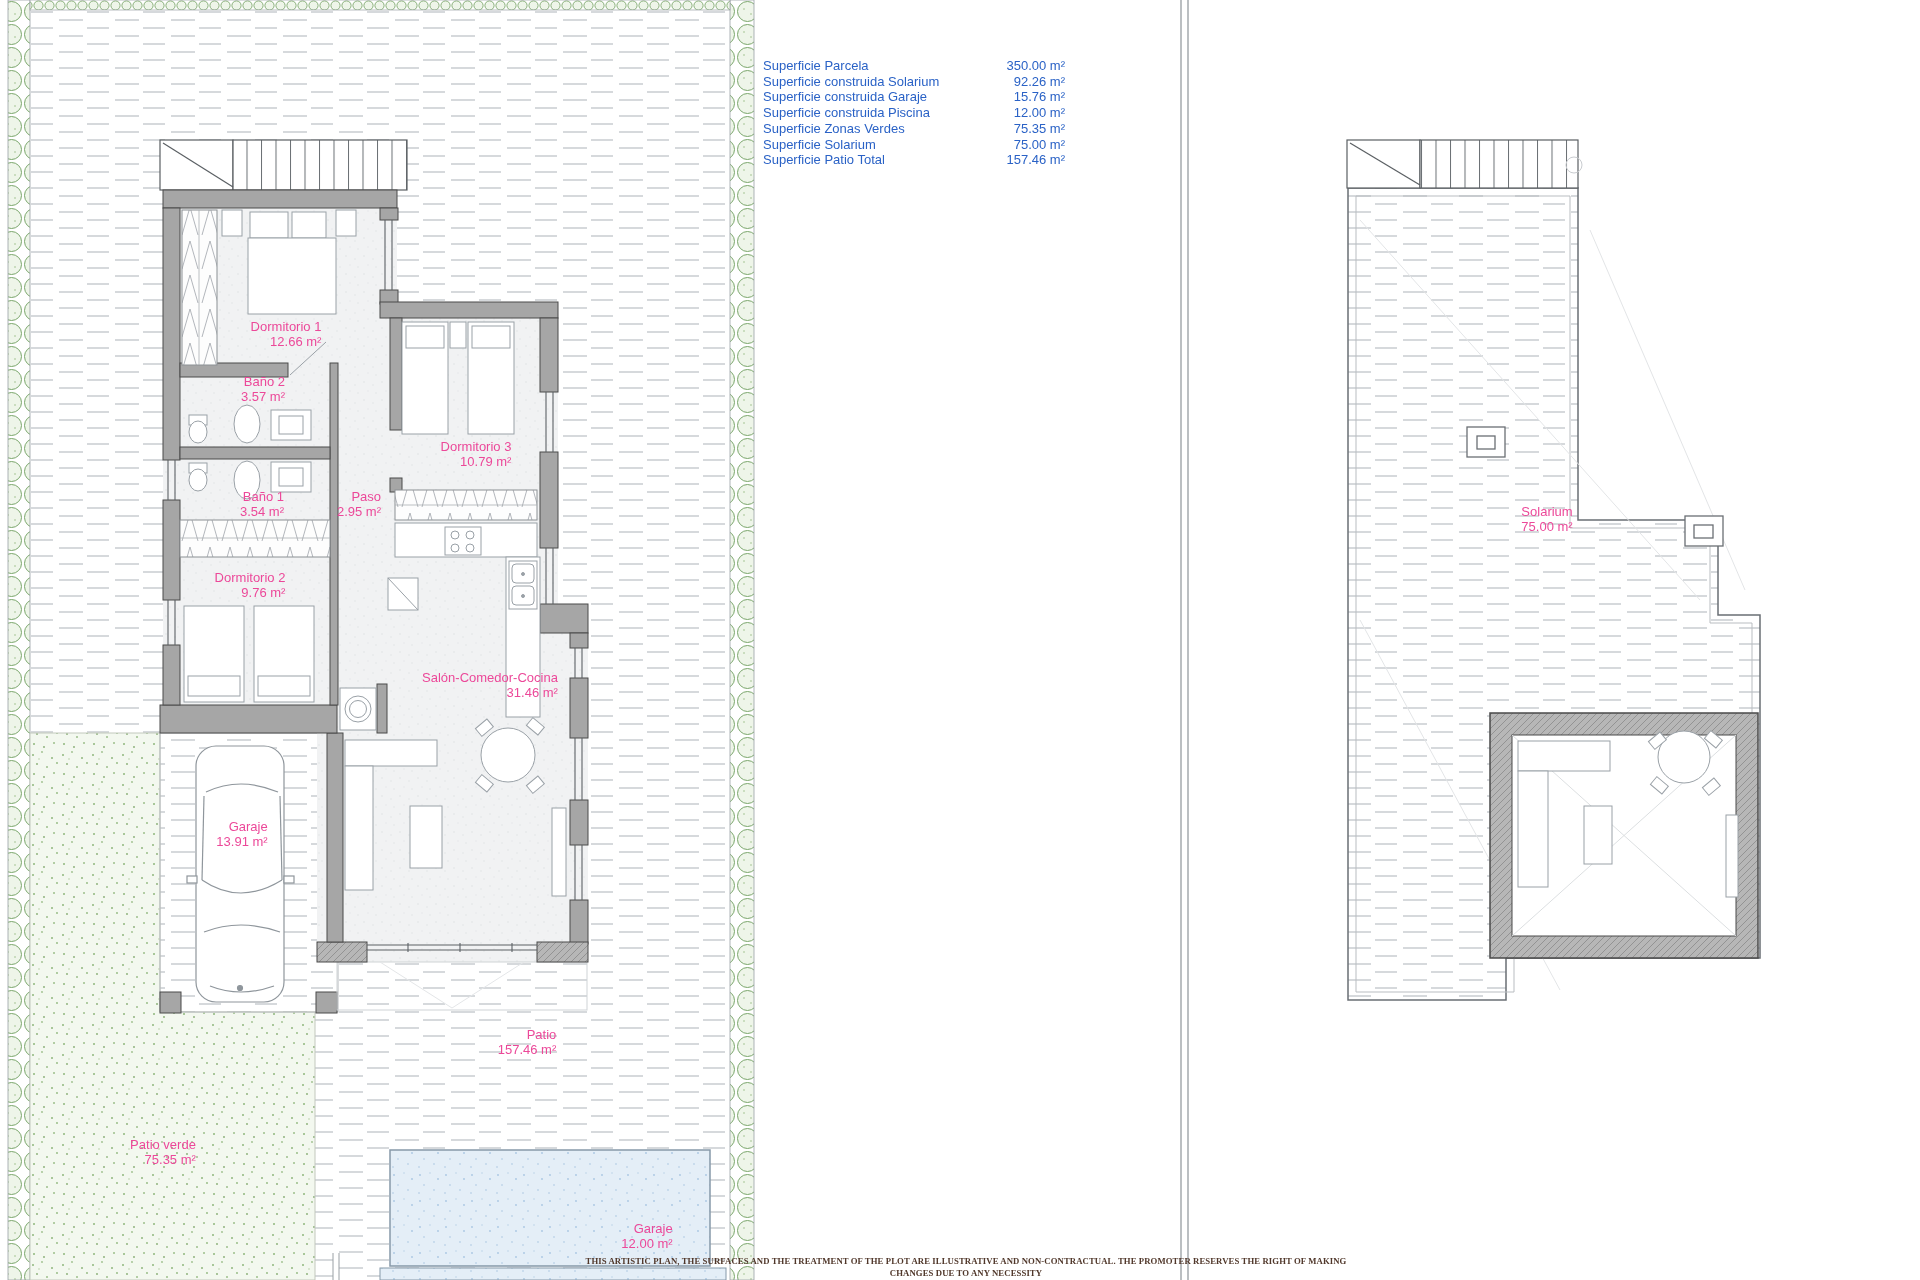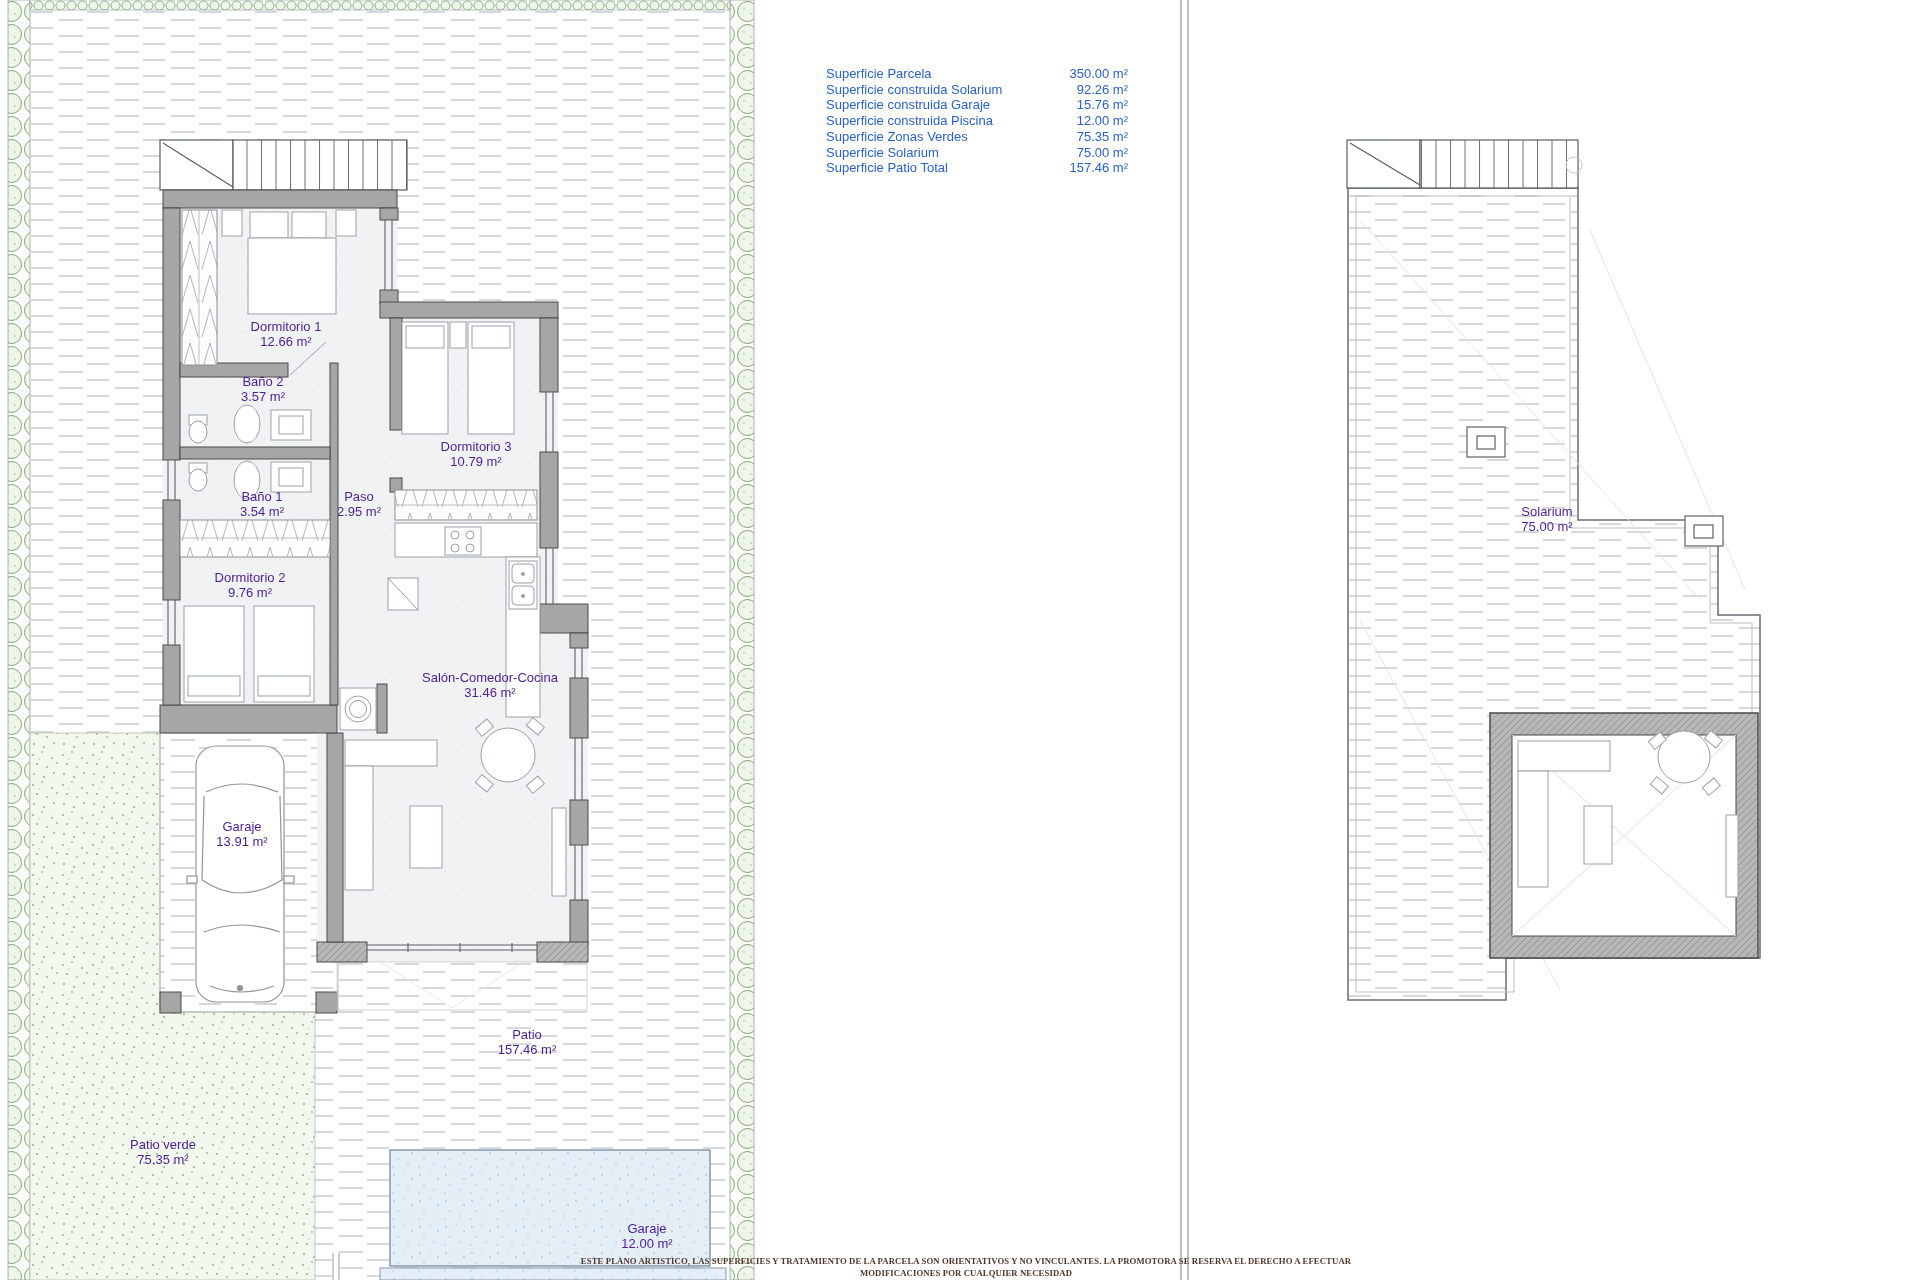--- a/index.html
+++ b/index.html
@@ -1,22 +1,22 @@
 <!DOCTYPE html>
 <html><head>
 <meta charset="utf-8">
 <style>
   html,body{margin:0;padding:0;background:#fff;}
   #stage{position:relative;width:1920px;height:1280px;background:#fff;overflow:hidden;
          font-family:"Liberation Sans",sans-serif;}
   #drawing{position:absolute;left:0;top:0;}
-  .lbl{position:absolute;transform:translateX(-50%);text-align:center;
-       font:13px/14.6px "Liberation Sans",sans-serif;color:#4c1d95;white-space:nowrap;}
-  .summary{position:absolute;left:826px;top:58px;width:302px;
-           font:13px/15.7px "Liberation Sans",sans-serif;color:#2a62c6;margin-top:8px;}
+  .lbl{position:absolute;transform:translateX(-50%);text-align:right;
+       font:13px/14.6px "Liberation Sans",sans-serif;color:#ec4899;white-space:nowrap;}
+  .summary{position:absolute;left:763px;top:58px;width:302px;
+           font:13px/15.7px "Liberation Sans",sans-serif;color:#2a62c6;}
   .srow{display:flex;justify-content:space-between;}
   .disclaimer{position:absolute;left:966px;top:1256px;transform:translateX(-50%);
               width:800px;text-align:center;color:#50372a;
               font:bold 8.7px/11.5px "Liberation Serif",serif;letter-spacing:.1px;}
 </style>
 </head>
 <body>
 
 <div id="stage">
 
@@ -368,17 +368,16 @@
 <div class="lbl" style="left:647px;top:1222px">
   <div>Garaje</div>
       <div>12.00 m²</div>
 </div>
 <div class="lbl" style="left:1547px;top:505px">
   <div>Solarium</div>
       <div>75.00 m²</div>
 </div>
 
 <div class="disclaimer">
-  <div>ESTE PLANO ARTISTICO, LAS SUPERFICIES Y TRATAMIENTO DE LA PARCELA SON ORIENTATIVOS Y NO VINCULANTES. LA PROMOTORA SE RESERVA EL DERECHO A EFECTUAR MODIFICACIONES POR CUALQUIER NECESIDAD</div>
   <div>THIS ARTISTIC PLAN, THE SURFACES AND THE TREATMENT OF THE PLOT ARE ILLUSTRATIVE AND NON-CONTRACTUAL. THE PROMOTER RESERVES THE RIGHT OF MAKING CHANGES DUE TO ANY NECESSITY</div>
 </div>
 
 </div>
 
 </body></html>

